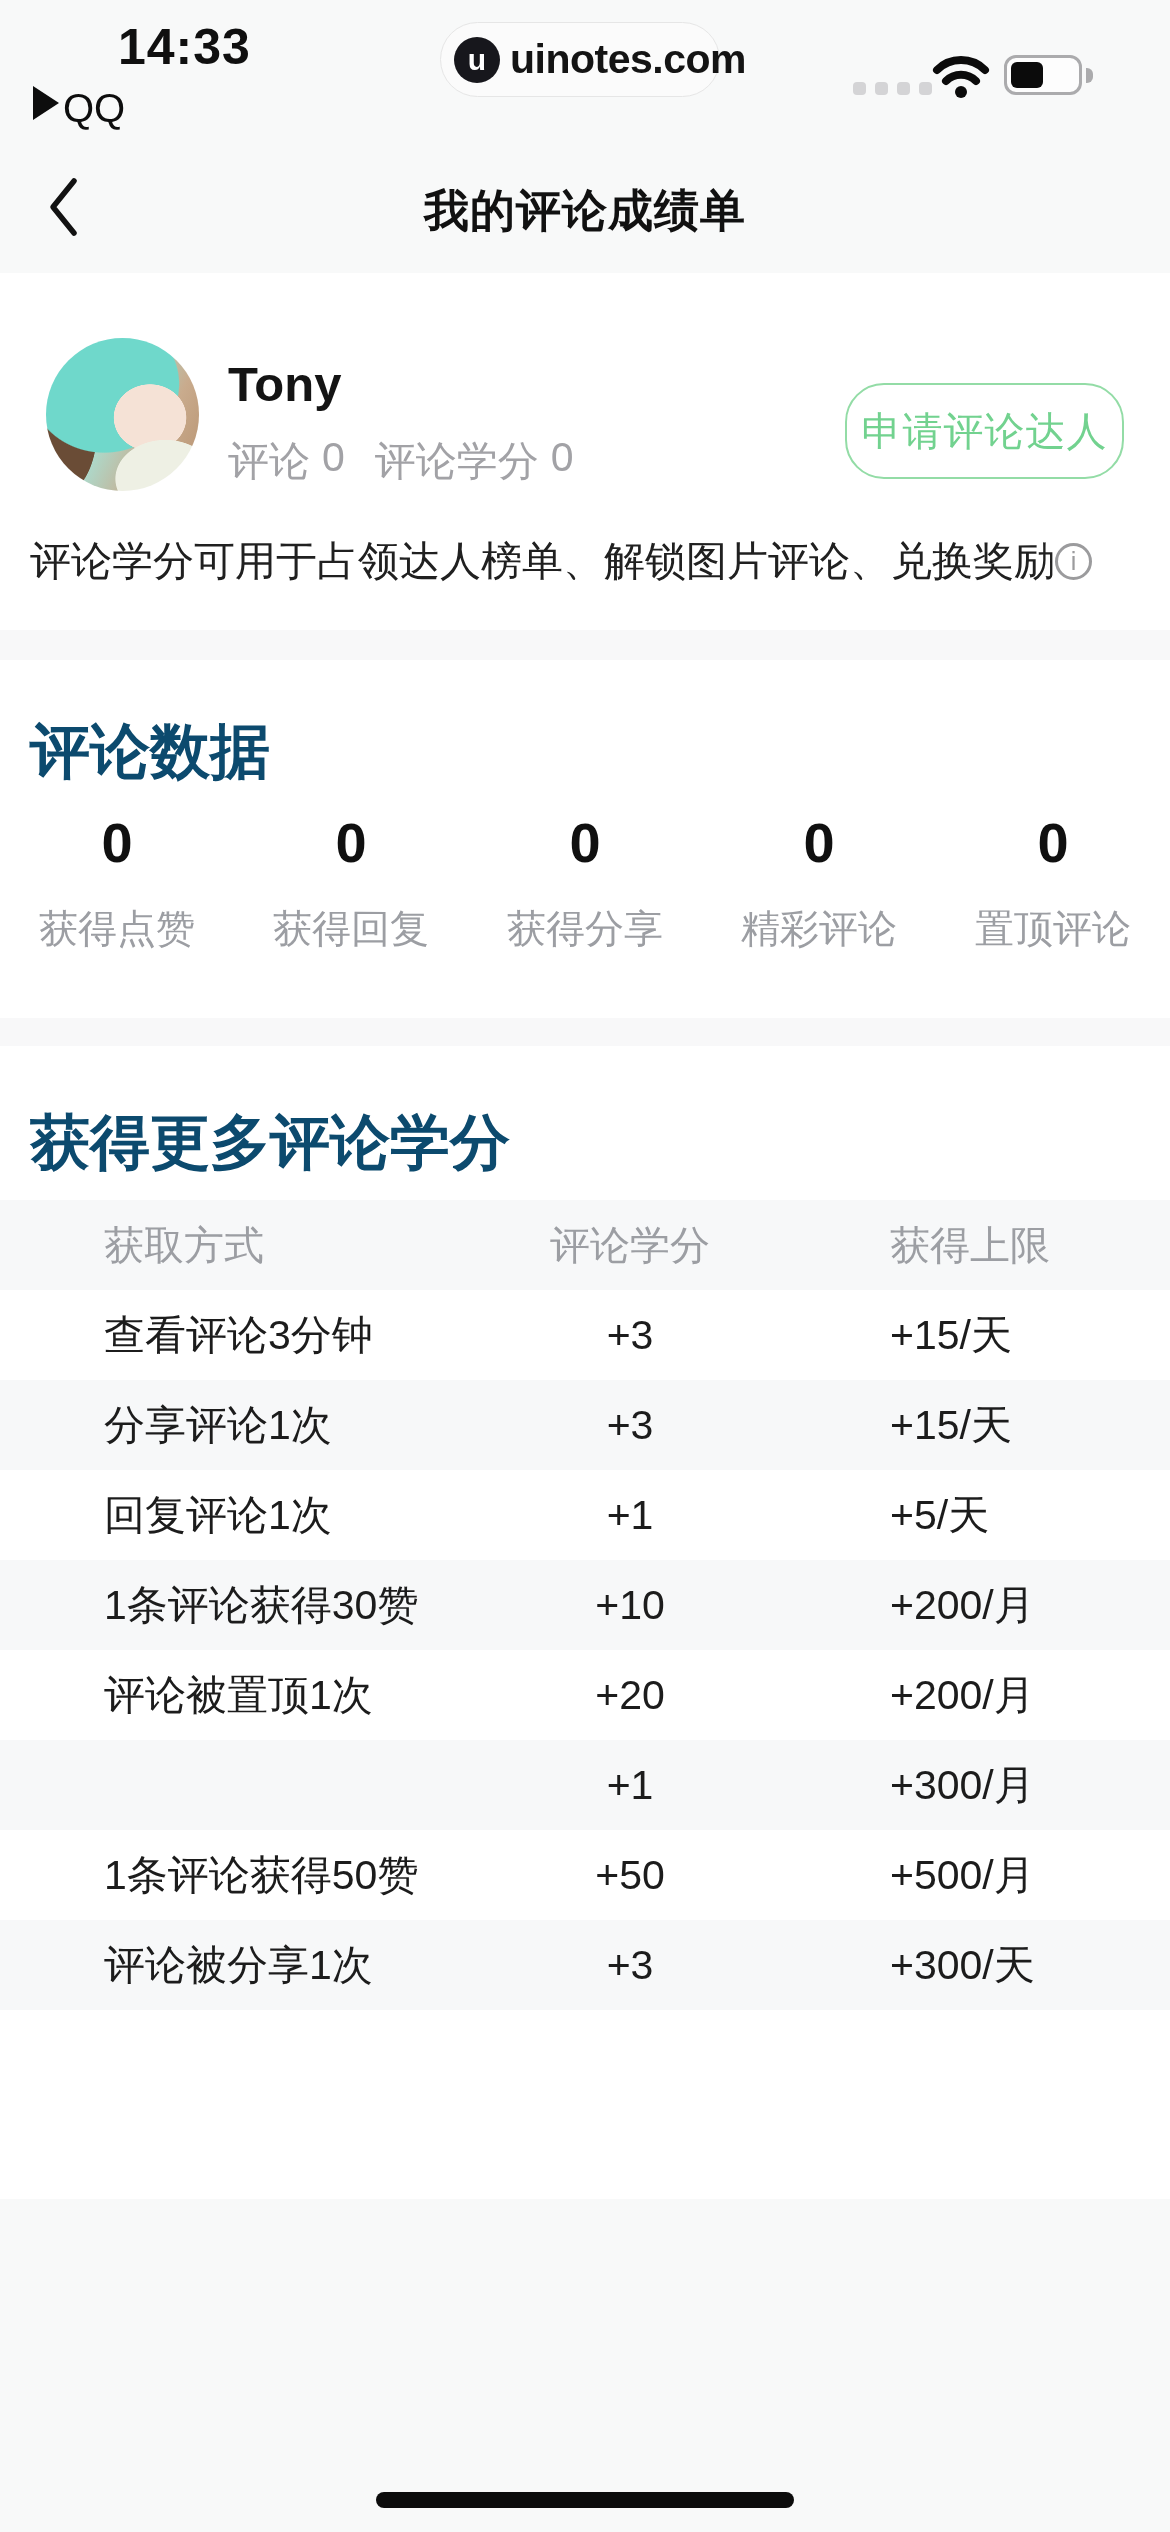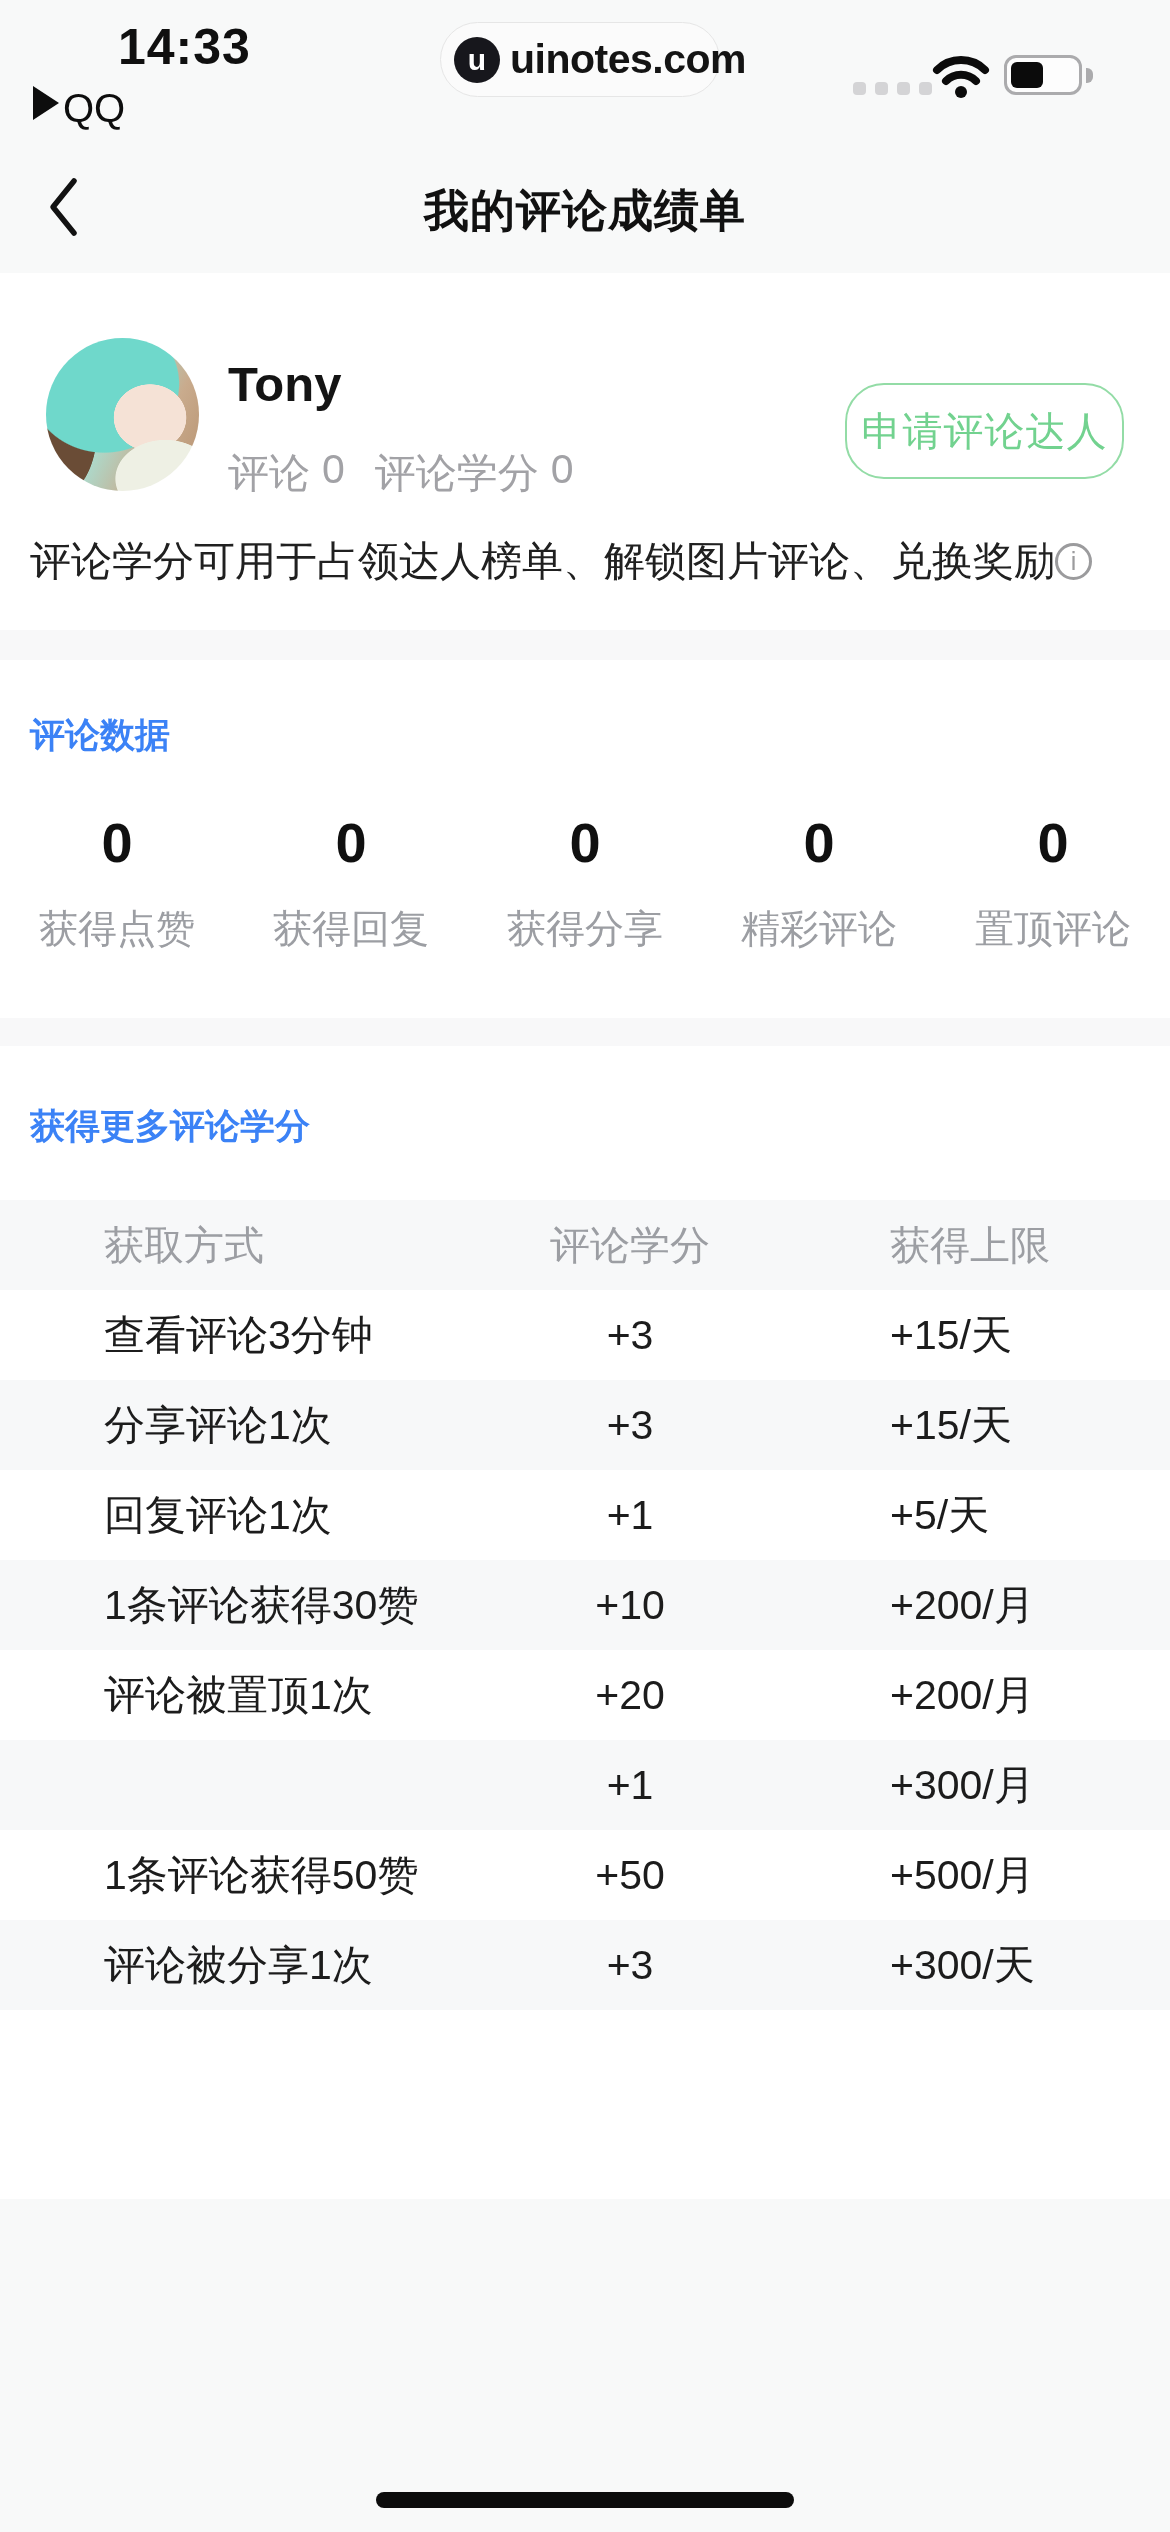--- a/index.html
+++ b/index.html
@@ -38,39 +38,39 @@
   .avatar{
     left:46px;top:338px;width:153px;height:153px;border-radius:50%;
     background:
       radial-gradient(90px 70px at 78% 92%, #eef0e4 0 55%, rgba(238,240,228,0) 56%),
       radial-gradient(60px 55px at 68% 52%, #f5e2d6 0 60%, rgba(245,226,214,0) 61%),
       radial-gradient(120px 110px at 38% 30%, #6fd8cb 0 62%, rgba(111,216,203,0) 63%),
       radial-gradient(70px 120px at 8% 60%, #6a4c36 0 55%, rgba(106,76,54,0) 56%),
       linear-gradient(115deg, #8adfd4 0%, #a5e6dc 38%, #c9ab8d 72%, #b6916f 100%);
   }
   .p-name{left:228px;top:356px;font-size:49px;font-weight:700;color:#141414;}
-  .p-substats{left:228px;top:446px;display:flex;gap:30px;font-size:41px;color:#a2a2a6;}
+  .p-substats{left:228px;top:434px;display:flex;gap:30px;font-size:41px;color:#a2a2a6;}
   .p-substats .grp{display:flex;gap:12px;}
   .apply-btn{
     left:845px;top:383px;width:279px;height:96px;border-radius:39px;border:2px solid #93dca6;
     box-sizing:border-box;display:flex;align-items:center;justify-content:center;
     font-size:40px;color:#72d28f;background:transparent;letter-spacing:1px;
   }
   .info-line{left:30px;top:534px;display:flex;align-items:center;font-size:41px;color:#202020;}
   .info-icon{
     width:37px;height:37px;border-radius:50%;border:3px solid #9b9b9d;box-sizing:border-box;
     display:flex;align-items:center;justify-content:center;font-size:25px;color:#9b9b9d;font-style:normal;
   }
 
   .band{left:0;width:1170px;background:#f8f8f9;}
   .band1{top:630px;height:30px;}
   .band2{top:1018px;height:28px;}
 
   
-  .sec-title{left:30px;font-size:35px;font-weight:700;color:#3b82f6;}
+  .sec-title{left:30px;font-size:60px;font-weight:700;color:#0c4a6e;}
   .stats-title{top:712px;}
   .stats-row{left:0;top:812px;width:1170px;display:flex;}
   .stat{flex:1;text-align:center;}
   .stat .v{font-size:56px;font-weight:700;color:#101010;line-height:62px;}
   .stat .l{margin-top:28px;font-size:39px;color:#9c9ea3;}
 
   
   .earn-title{top:1103px;}
   .t-head{left:0;top:1200px;width:1170px;height:90px;background:#f7f8f9;}
   .t-head span, .t-row span{position:absolute;top:0;line-height:90px;font-size:41px;}

